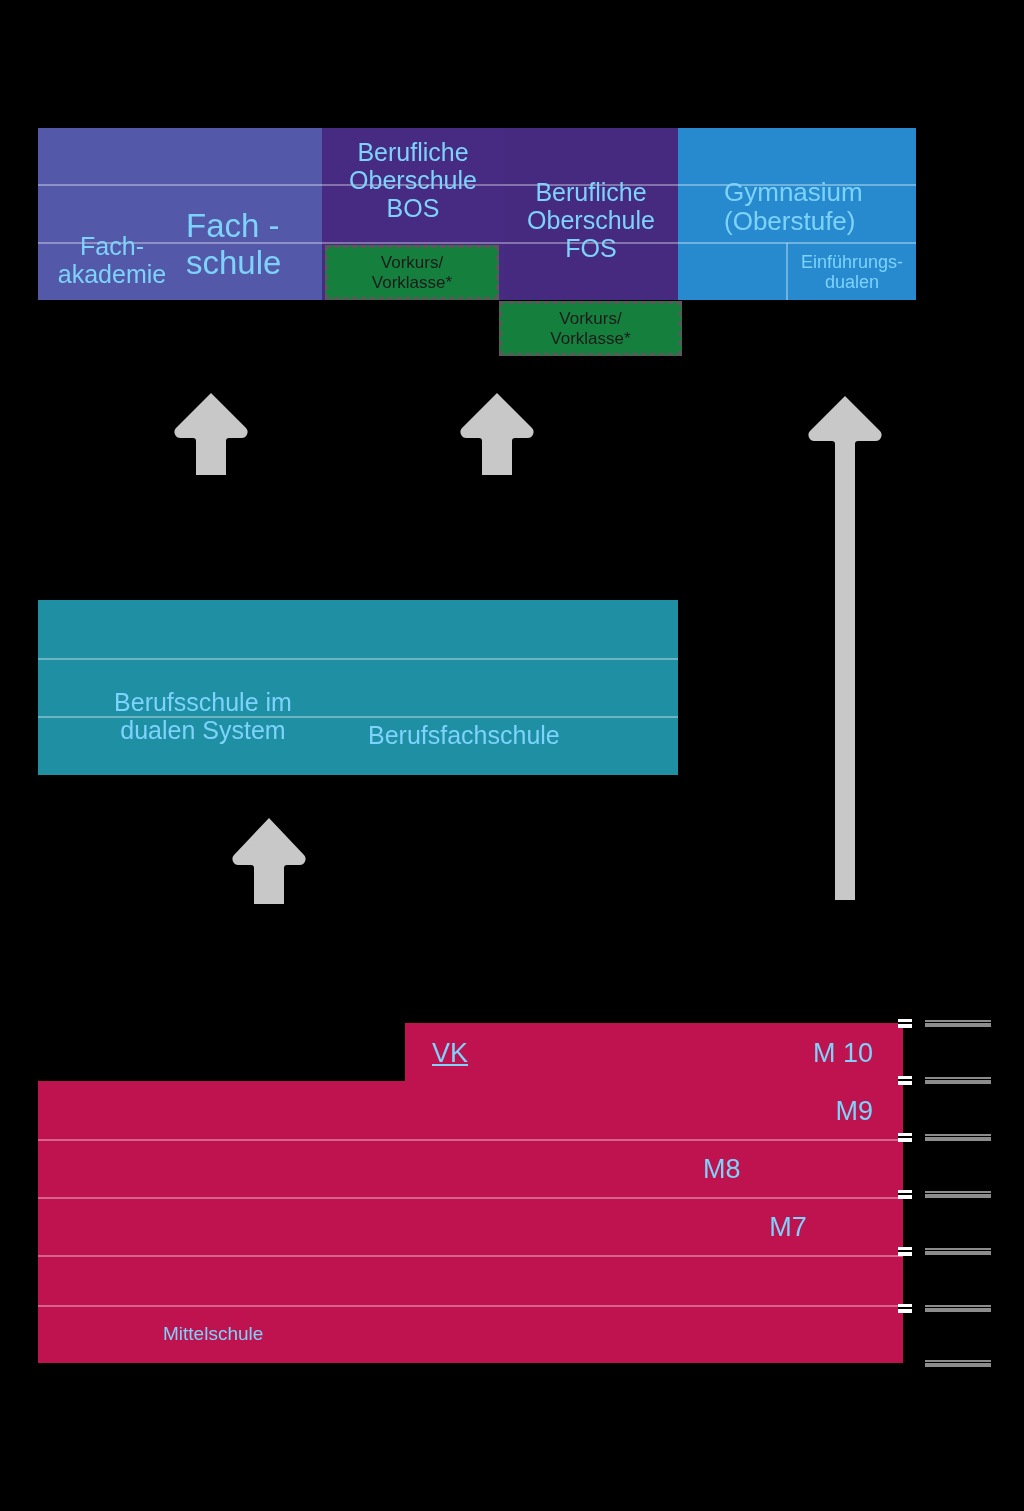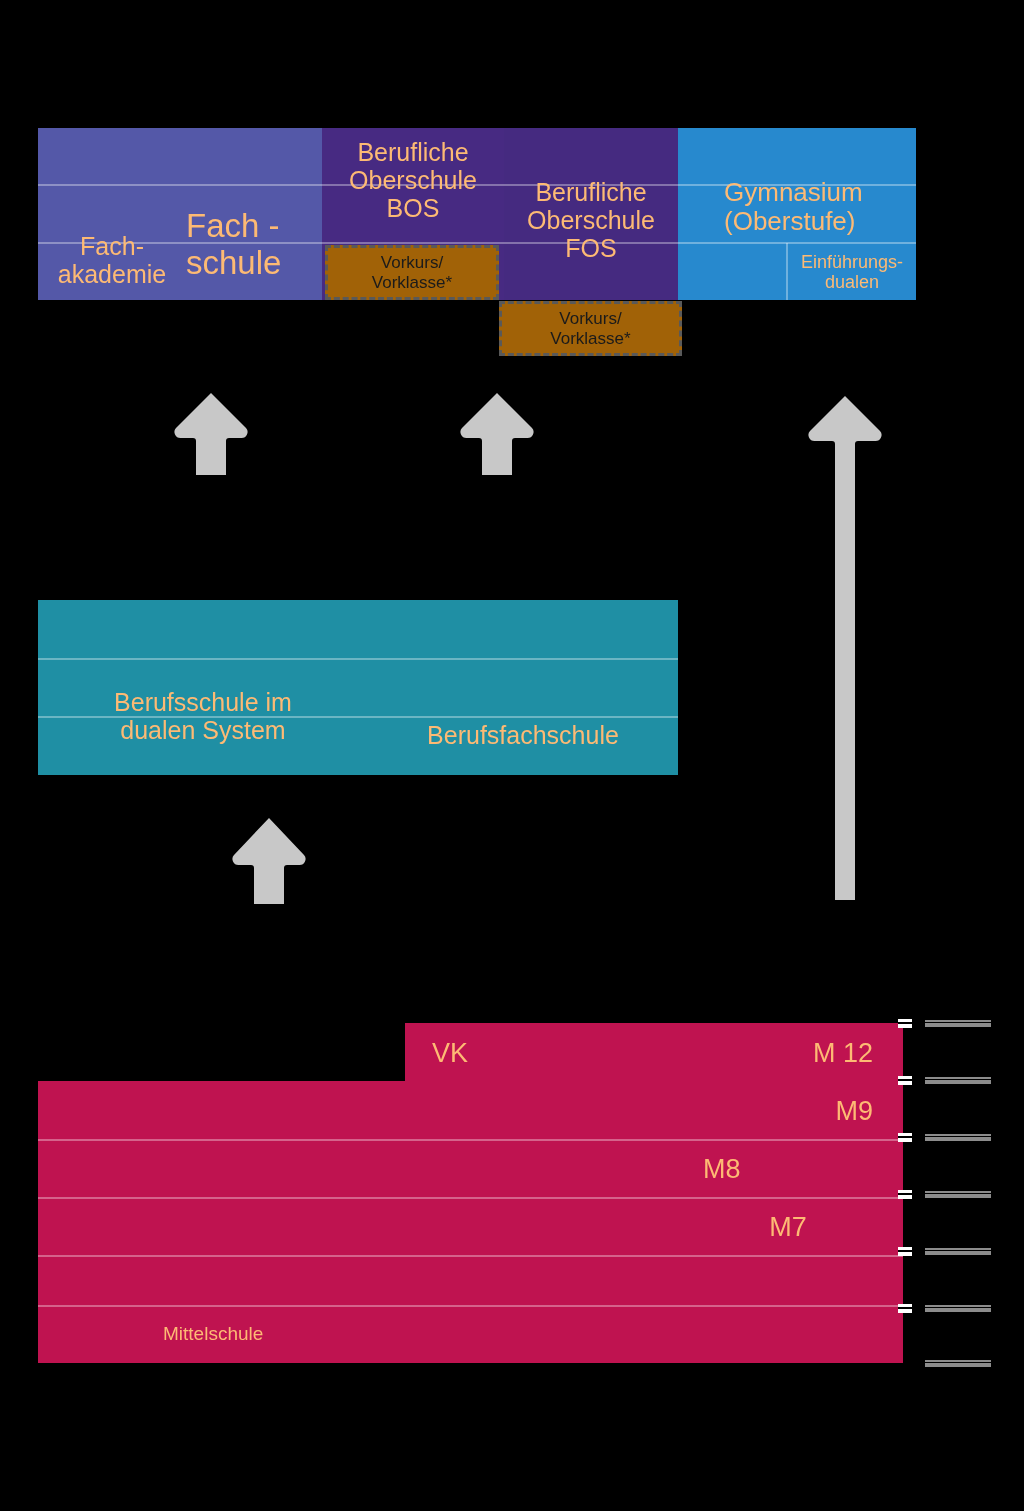--- a/index.html
+++ b/index.html
@@ -21,21 +21,21 @@
     height: 1511px;
     background: #000000;
   }
   .block {
     position: absolute;
     box-sizing: border-box;
     color: #ffffff;
   }
   .band-label {
     position: absolute;
-    color: #fdba74;
+    color: #7dd3fc;
     white-space: pre;
     line-height: 1.12;
   }
   
   .col-fachakademie { background: #5458a8; }
   .col-fachschule   { background: #5458a8; }
   .col-bos          { background: #472a82; }
   .col-fos          { background: #452a80; }
   .col-gym          { background: #2789ce; }
 
@@ -43,21 +43,21 @@
     position: absolute;
     height: 2px;
     background: rgba(255,255,255,0.34);
     pointer-events: none;
   }
 
   
   .vorkurs {
     position: absolute;
     box-sizing: border-box;
-    background: #a16207;
+    background: #15803d;
     border: 3px dashed #595959;
     color: #1b1b1b;
     display: flex;
     align-items: center;
     justify-content: center;
     text-align: center;
     line-height: 1.15;
     font-size: 17px;
     white-space: pre;
   }
@@ -158,37 +158,37 @@
 
   <div>
     <div class="block teal" style="left:38px; top:600px; width:640px; height:175px;"></div>
 
     <div class="rowline" style="left:38px; top:658px; width:640px;"></div>
     <div class="rowline" style="left:38px; top:716px; width:640px;"></div>
 
     <div class="band-label" style="left:38px; top:688px; width:330px; text-align:center; font-size:25px;">Berufsschule im
 dualen System</div>
 
-    <div class="band-label" style="left:368px; top:721px; width:310px; text-align:center; font-size:25px;">Berufsfachschule</div>
+    <div class="band-label" style="left:368px; top:721px; width:310px; text-align:left; font-size:25px;">Berufsfachschule</div>
   </div>
 
   <div>
 
     <div class="block crimson" style="left:405px; top:1023px; width:498px; height:58px;"></div>
 
     <div class="block crimson" style="left:38px; top:1081px; width:865px; height:282px;"></div>
 
     <div class="rowline" style="left:38px; top:1139px; width:865px;"></div>
     <div class="rowline" style="left:38px; top:1197px; width:865px;"></div>
     <div class="rowline" style="left:38px; top:1255px; width:865px;"></div>
     <div class="rowline" style="left:38px; top:1305px; width:865px;"></div>
 
-    <div class="band-label" style="left:432px; top:1038px; font-size:27px;">VK</div>
-
-    <div class="band-label" style="left:703px; top:1038px; width:170px; text-align:right; font-size:27px;">M 12</div>
+    <div class="band-label" style="left:432px; top:1038px; font-size:27px;text-decoration:underline;">VK</div>
+
+    <div class="band-label" style="left:703px; top:1038px; width:170px; text-align:right; font-size:27px;">M 10</div>
     <div class="band-label" style="left:703px; top:1096px; width:170px; text-align:right; font-size:27px;">M9</div>
     <div class="band-label" style="left:703px; top:1154px; width:170px; text-align:left; font-size:27px;">M8</div>
     <div class="band-label" style="left:703px; top:1212px; width:170px; text-align:center; font-size:27px;">M7</div>
 
     <div class="band-label" style="left:163px; top:1323px; font-size:19px;">Mittelschule</div>
   </div>
 
   <div>
     <div class="tick-stub" style="left:898px; top:1019px;"></div>
     <div class="tick" style="left:925px; top:1020px;"></div>

